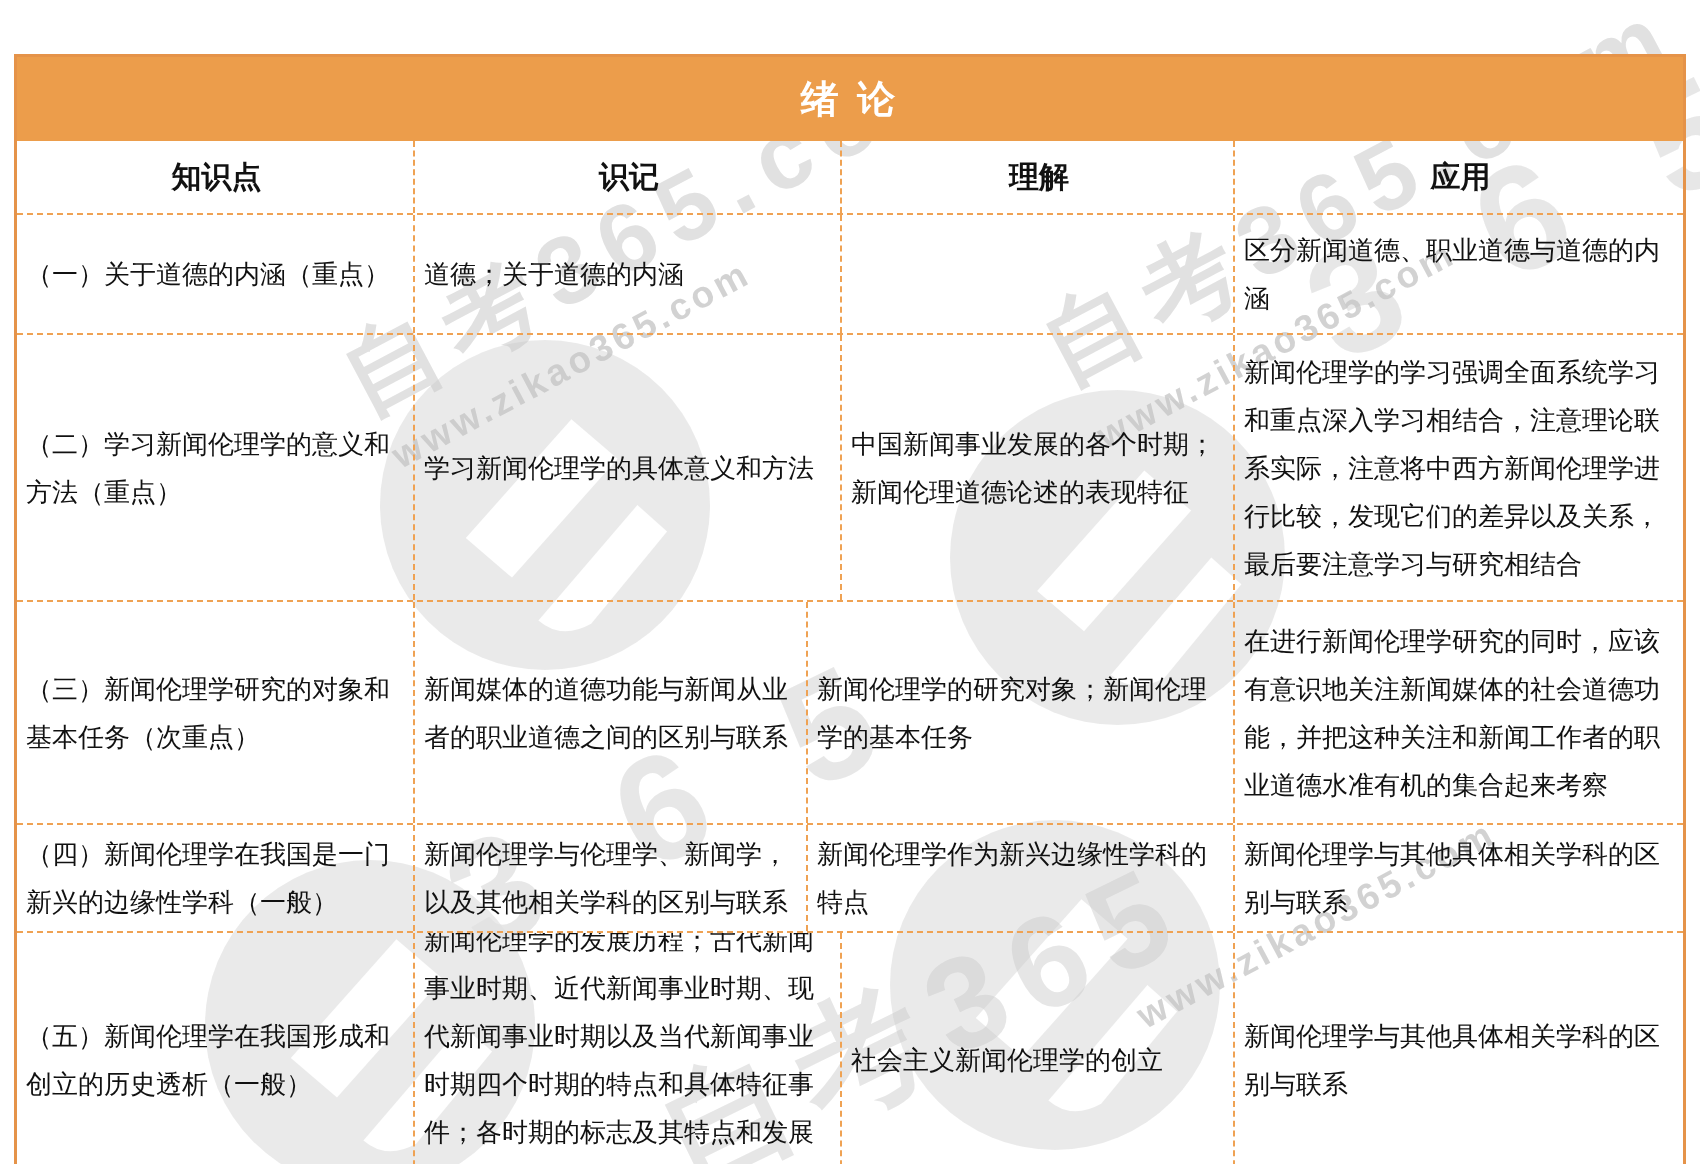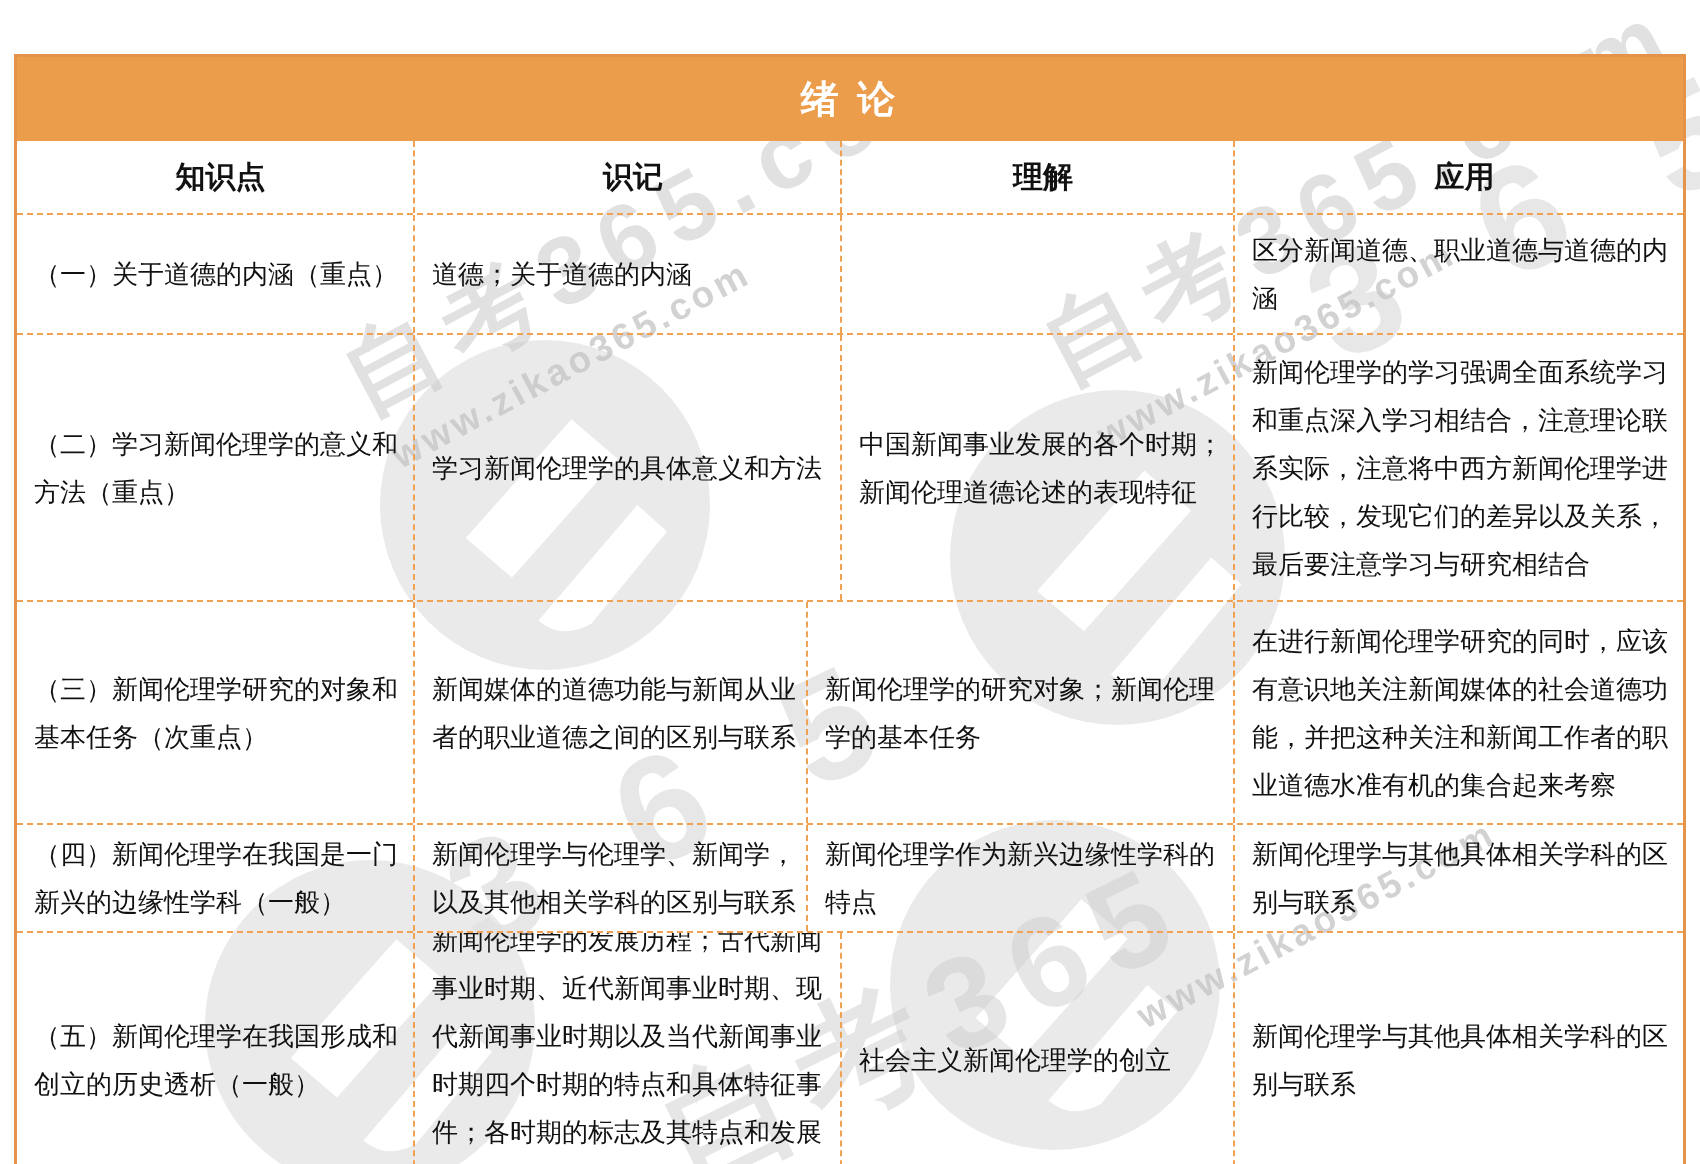--- a/index.html
+++ b/index.html
@@ -41,21 +41,21 @@
     height: 84px;
     background: #EC9D4B;
     color: #ffffff;
     display: flex; align-items: center; justify-content: center;
     font-size: 38px; font-weight: bold; letter-spacing: 4px;
   }
   .t-row { display: flex; border-top: 2px dashed #EFA253; }
   .t-row.header-row { border-top: none; height: 72px; }
   .t-cell {
     display: flex; align-items: center;
-    padding: 6px 6px 6px 17px;
+    padding: 6px 6px 6px 9px;
     font-size: 26px; line-height: 48px; color: #111111;
     overflow: hidden;
   }
   .t-cell + .t-cell { border-left: 2px dashed #EFA253; }
   .c1 { width: 396px; }
   .c2 { width: 427px; }
   .c3 { width: 393px; }
   .c4 { flex: 1; }
   .header-row .t-cell {
     justify-content: center;

